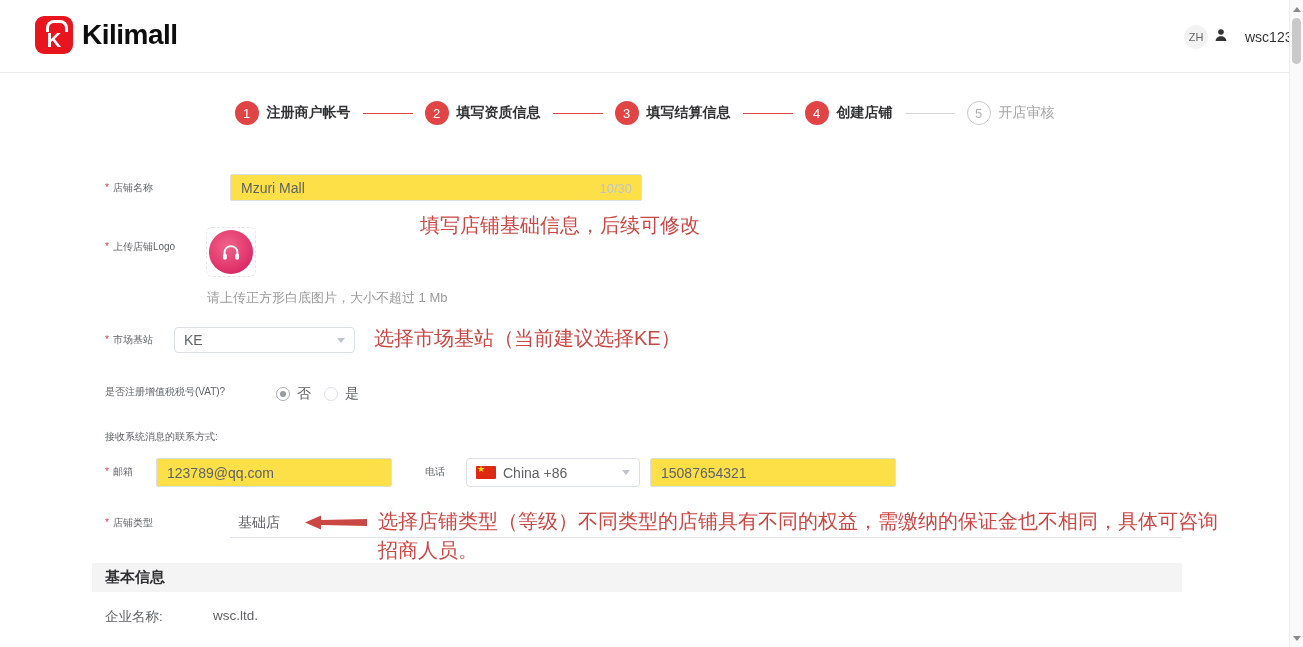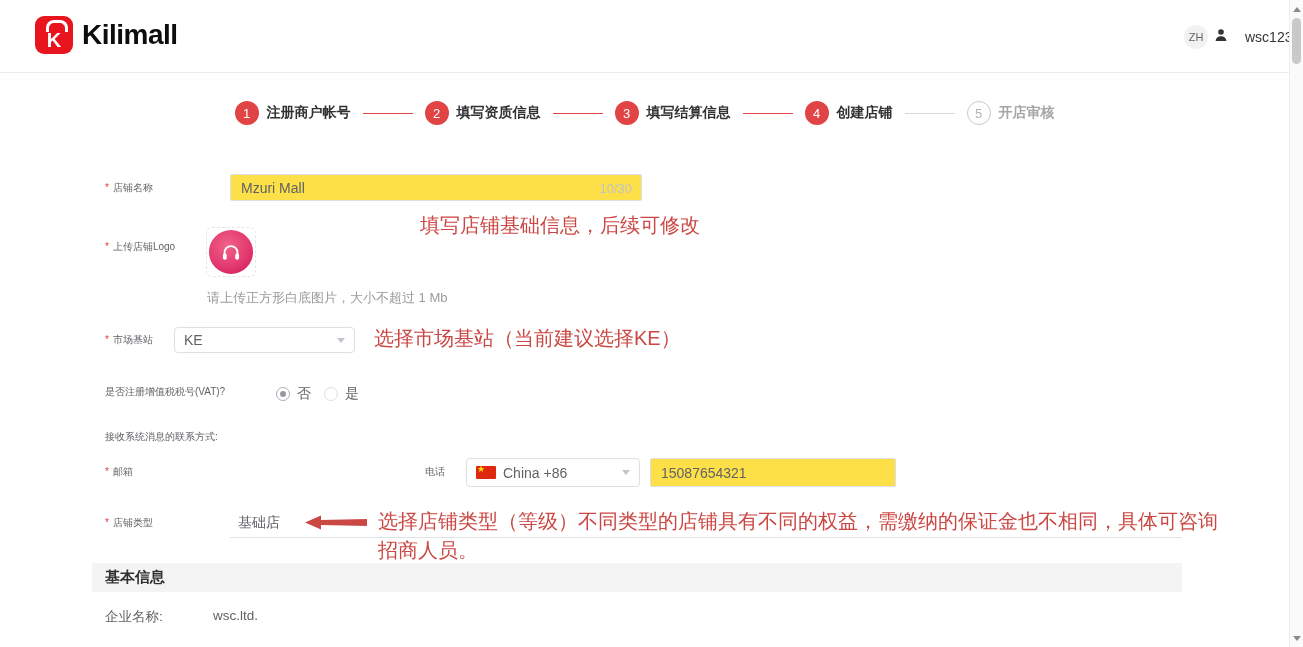--- a/index.html
+++ b/index.html
@@ -24,21 +24,21 @@
 
   
   .stepper { position:absolute; top:101px; left:0; width:1289px; display:flex;
     justify-content:center; align-items:center; }
   .step { display:flex; align-items:center; gap:8px; }
   .step-circle { width:24px; height:24px; border-radius:50%; display:flex; align-items:center;
     justify-content:center; font-size:13px; flex:0 0 auto; }
   .step.done .step-circle, .step.active .step-circle { background:#e04444; color:#fff; }
   .step-label { font-size:14px; color:#303133; font-weight:600; white-space:nowrap; }
   .step.pending .step-circle { background:#fff; border:1px solid #c9c9c9; color:#b3b3b3; }
-  .step.pending .step-label { color:#a6a6a6; font-weight:700; }
+  .step.pending .step-label { color:#a6a6a6; font-weight:400; }
   .connector { width:50px; height:1px; margin:0 12px; }
   .connector.red { background:#e04444; }
   .connector.gray { background:#d8d8d8; }
 
   
   .lbl { position:absolute; font-size:10px; color:#606266; white-space:nowrap; }
   .req { color:#e23c3c; margin-right:4px; }
   .field { position:absolute; }
   .field input { width:100%; height:100%; border:1px solid #dcdfe6; border-radius:2px;
     padding:8px 10px; font-size:14px; color:#606266; background:#fde047; outline:none;
@@ -184,20 +184,23 @@
   <div class="radio" style="left:324px; top:385px;">
     <span class="radio-dot"></span>
     <span>是</span>
   </div>
 
   <div class="lbl" style="left:105px; top:430px;">接收系统消息的联系方式:</div>
 
   <div class="lbl" style="left:105px; top:465px;">
     <span class="req">*</span><span>邮箱</span>
   </div>
+  <div class="field" style="left:156px; top:458px; width:236px; height:29px;">
+    <input type="text" value="123789@qq.com" style="">
+  </div>
   <div class="lbl" style="left:425px; top:465px;">电话</div>
   <div class="select" style="left:466px; top:458px; width:174px; height:29px;">
     <span class="flag">
         <span class="star">★</span>
       </span>
     <span>China +86</span>
     <span class="caret"></span>
   </div>
   <div class="field" style="left:650px; top:458px; width:246px; height:29px;">
     <input type="text" value="15087654321" style="">

